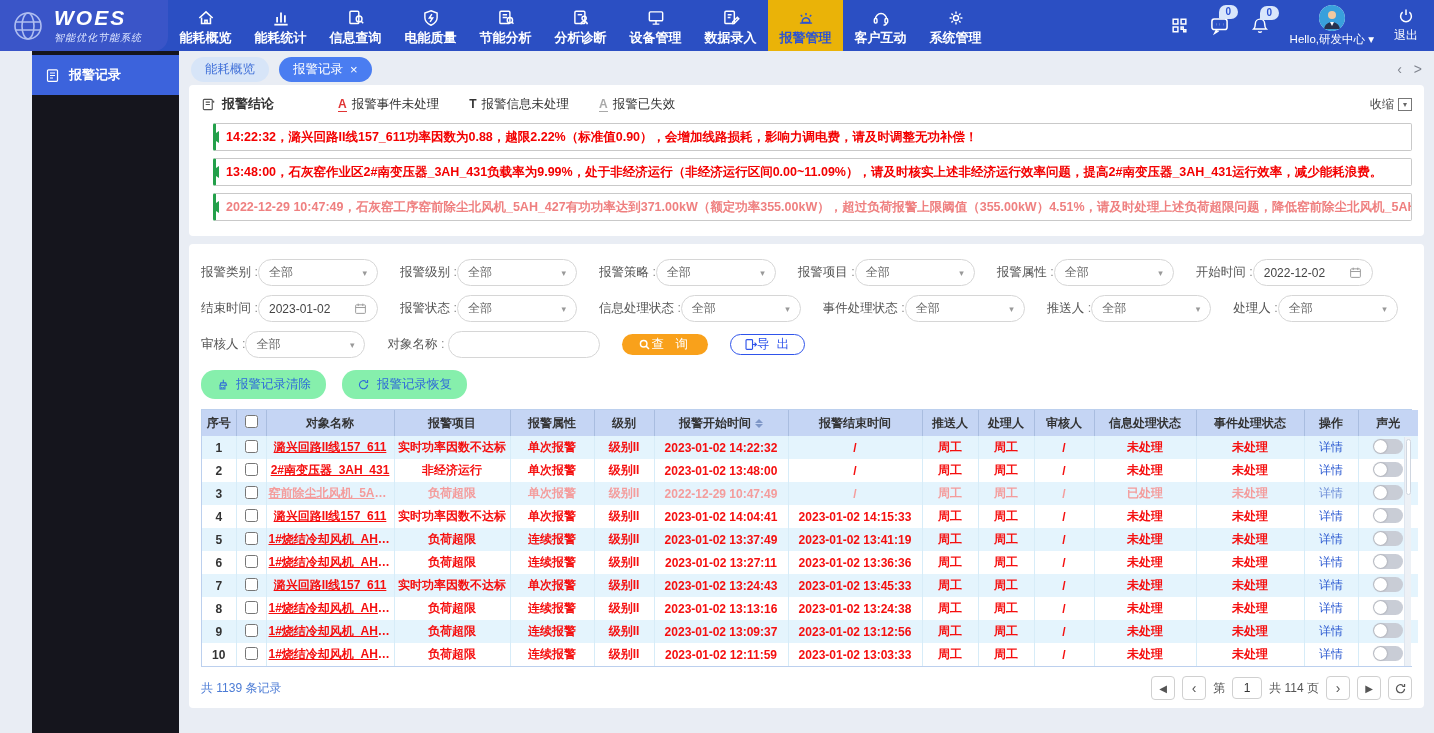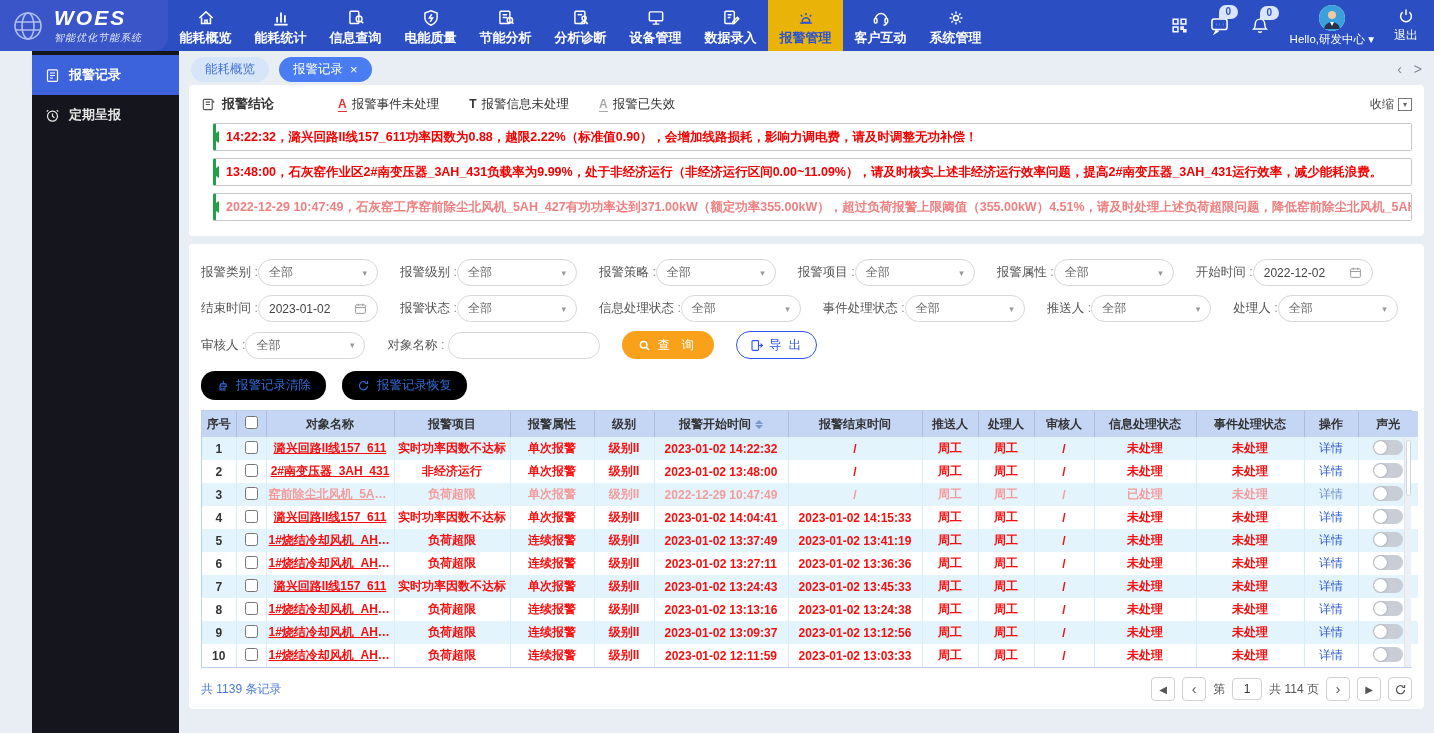--- a/index.html
+++ b/index.html
@@ -69,25 +69,25 @@
   .frow { display:flex; align-items:center; gap:22px; }
   .fgroup { display:flex; align-items:center; font-size:12.5px; color:#555; }
   .flbl::after { content:" : "; color:#888; }
   .select, .datebox { width:120px; height:27px; border:1px solid #d6d6d6; border-radius:14px; background:#fff;
     display:flex; align-items:center; justify-content:space-between; padding:0 10px; margin-left:0;
     color:#666; font-size:12px; cursor:pointer; }
   .select .car { color:#999; font-size:9px; }
   .datebox { color:#444; }
   .datebox svg { color:#9a9a9a; }
   .txtinput { width:152px; height:27px; border:1px solid #d6d6d6; border-radius:14px; padding:0 12px; margin-left:4px; font-size:12px; color:#333; outline:none;}
-  .btn { height:28px; border-radius:14px; display:flex; align-items:center; gap:6px; font-size:12.5px; cursor:pointer; border:none;}
+  .btn { height:21px; border-radius:14px; display:flex; align-items:center; gap:0; font-size:12.5px; cursor:pointer; border:none;}
   .btn-search { background:#f9a11b; color:#fff; padding:0 16px; letter-spacing:4px;}
   .btn-export { background:#fff; color:#2f54eb; border:1px solid #2f54eb; padding:0 13px; letter-spacing:2px;}
   .actions { margin:12px 0 10px; display:flex; gap:16px; }
-  .btn-soft { height:29px; border-radius:14px; background:#000000; color:#2f6bd8; padding:0 15px; font-size:12.5px; display:flex; align-items:center; gap:7px; border:none; cursor:pointer;}
+  .btn-soft { height:29px; border-radius:14px; background:#86efac; color:#2f6bd8; padding:0 15px; font-size:12.5px; display:flex; align-items:center; gap:7px; border:none; cursor:pointer;}
 
   
   .tablewrap { border:1px solid #bcd0ee; position:relative; }
   table { width:100%; border-collapse:collapse; table-layout:fixed; font-size:12px; }
   thead th { background:#c5d5f4; color:#333; font-weight:700; height:26px; border-right:1px solid #a9bde0; text-align:center; white-space:nowrap; overflow:hidden;}
   thead th:last-child { border-right:none; }
   tbody td { height:23px; text-align:center; border-right:1px solid #d7ecf8; color:#f50f0f; font-weight:700; white-space:nowrap; overflow:hidden; text-overflow:ellipsis; padding:0 2px;}
   tbody td:last-child { border-right:none; }
   tbody tr:nth-of-type(odd) { background:#e4f4fd; }
   tbody tr:nth-of-type(even) { background:#fff; }
@@ -284,28 +284,20 @@
 </header>
 
 <div class="app-body">
   <aside class="sidebar">
     <div class="side-item active">
       <svg width="15" height="15" viewBox="0 0 15 15" fill="none" stroke="currentColor" stroke-width="1.2">
           <rect x="2.5" y="1.8" width="10" height="11.5" rx="1"></rect>
           <path d="M5 5h5M5 7.5h5M5 10h3"></path>
         </svg>
       <span>报警记录</span>
-    </div>
-    <div class="side-item">
-      <svg width="15" height="15" viewBox="0 0 15 15" fill="none" stroke="currentColor" stroke-width="1.2">
-          <circle cx="7.5" cy="8.2" r="5"></circle>
-          <path d="M7.5 5.5v2.7l2 1.5"></path>
-          <path d="M3.2 2.2L1.8 3.6M11.8 2.2l1.4 1.4"></path>
-        </svg>
-      <span>定期呈报</span>
     </div>
   </aside>
 
   <main class="main">
 
     <div class="tabrow">
       <div class="tab inactive">
         <span>能耗概览</span>
       </div>
       <div class="tab active">

